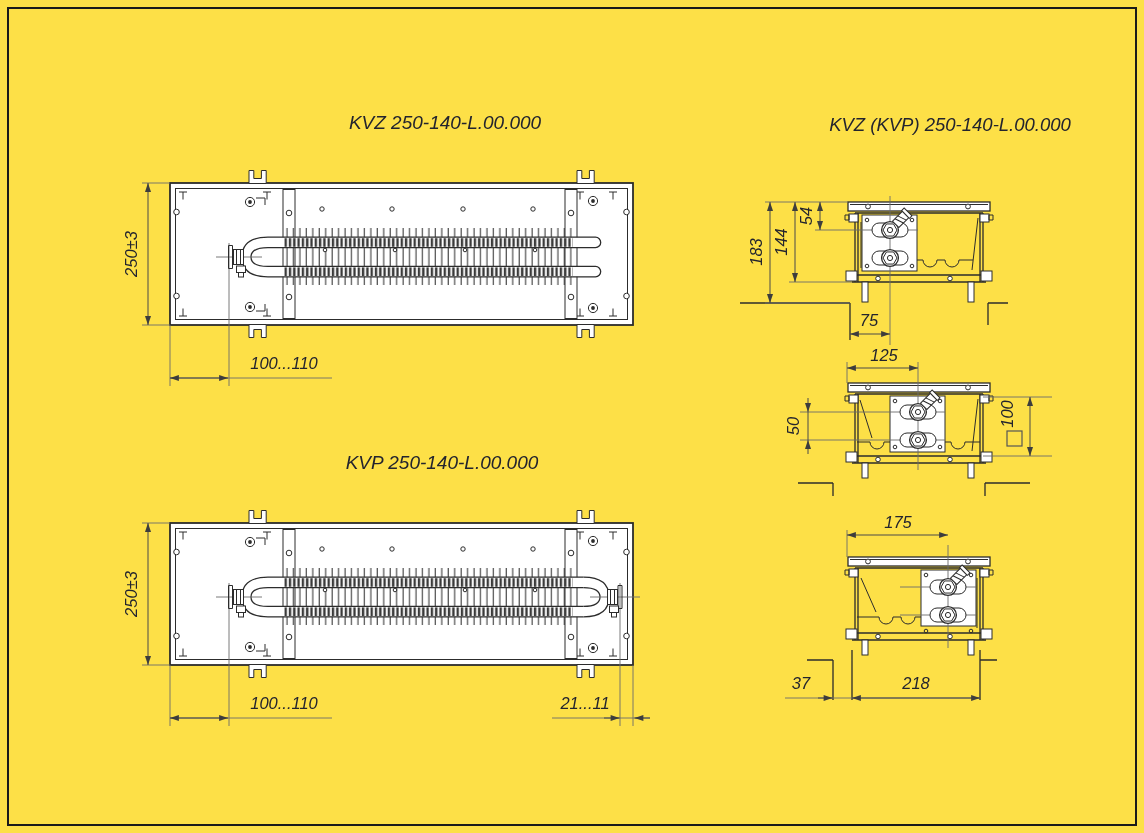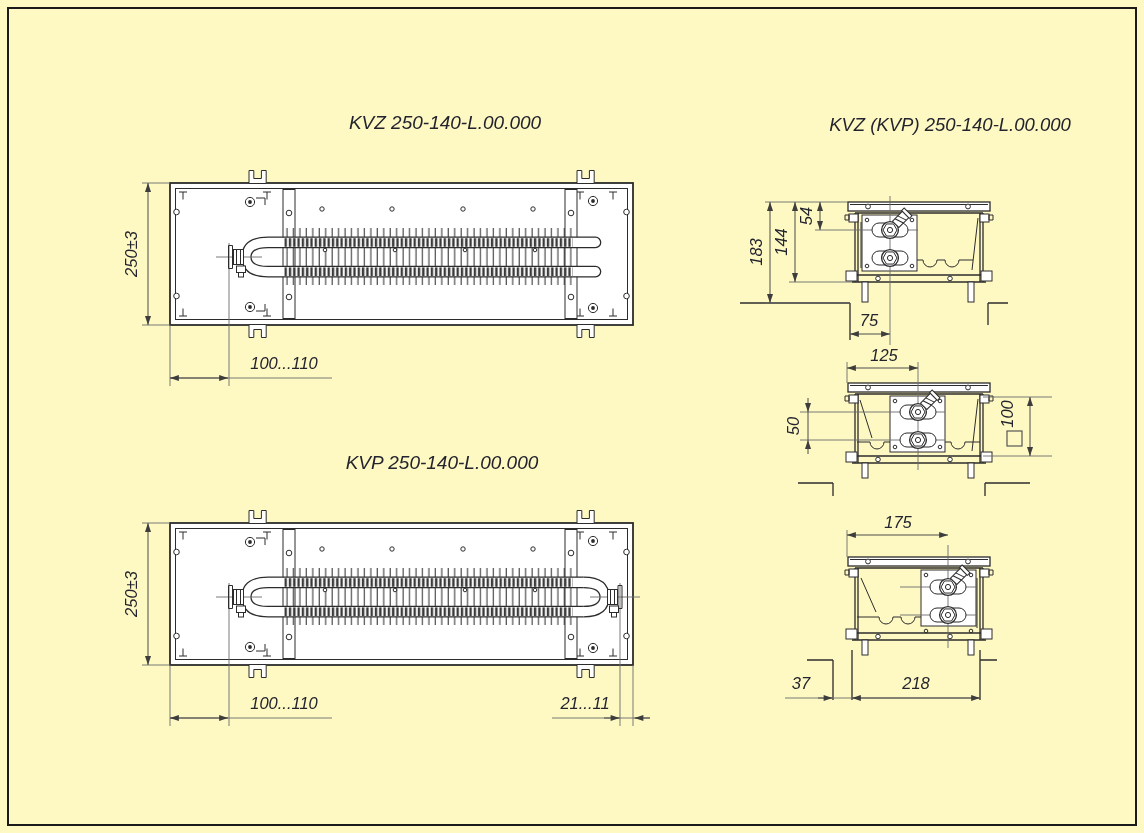--- a/index.html
+++ b/index.html
@@ -1,16 +1,16 @@
 <!DOCTYPE html>
 <html><head>
 <meta charset="utf-8">
 <style>
   html,body{margin:0;padding:0;background:#e8e8e8;}
-  .canvas{width:1144px;height:833px;background:#fef9c3;position:relative;margin:0 auto;}
+  .canvas{width:1144px;height:833px;background:#fde047;position:relative;margin:0 auto;}
   svg{display:block;}
   .s1 {stroke:#2c2c2c;stroke-width:1.3;fill:none;}
   .s1f{stroke:#2c2c2c;stroke-width:1.3;fill:#ffffff;}
   .s2f{stroke:#2c2c2c;stroke-width:1.8;fill:#ffffff;}
   .sth{stroke:#2c2c2c;stroke-width:1;fill:none;}
   .sthf{stroke:#2c2c2c;stroke-width:1;fill:#ffffff;}
   .cl {stroke:#6b6b6b;stroke-width:0.9;fill:none;}
   .dl {stroke:#4a4a4a;stroke-width:1;fill:none;}
   .dt {fill:#23242e;font:italic 16.5px "Liberation Sans",sans-serif;}
   .tt {fill:#23242e;font:italic 19px "Liberation Sans",sans-serif;text-anchor:middle;}

